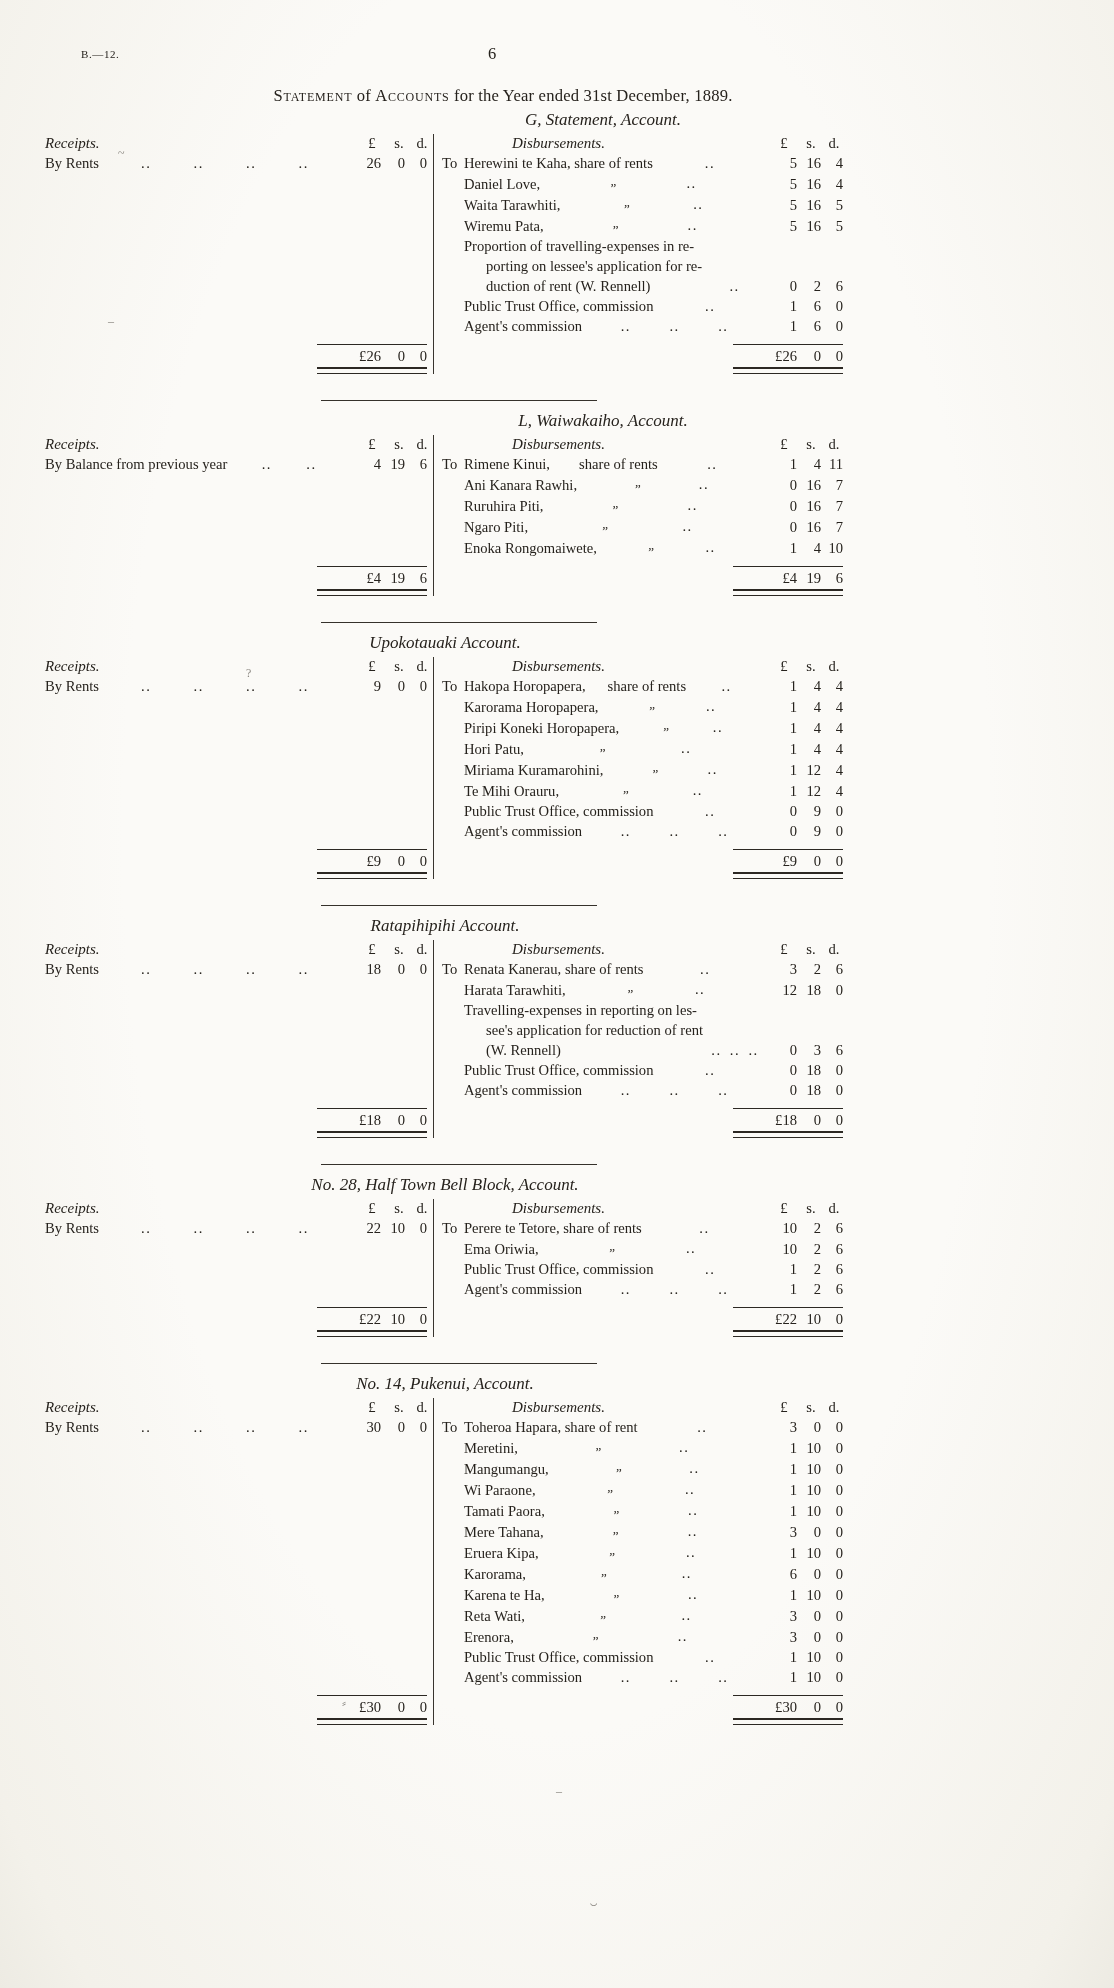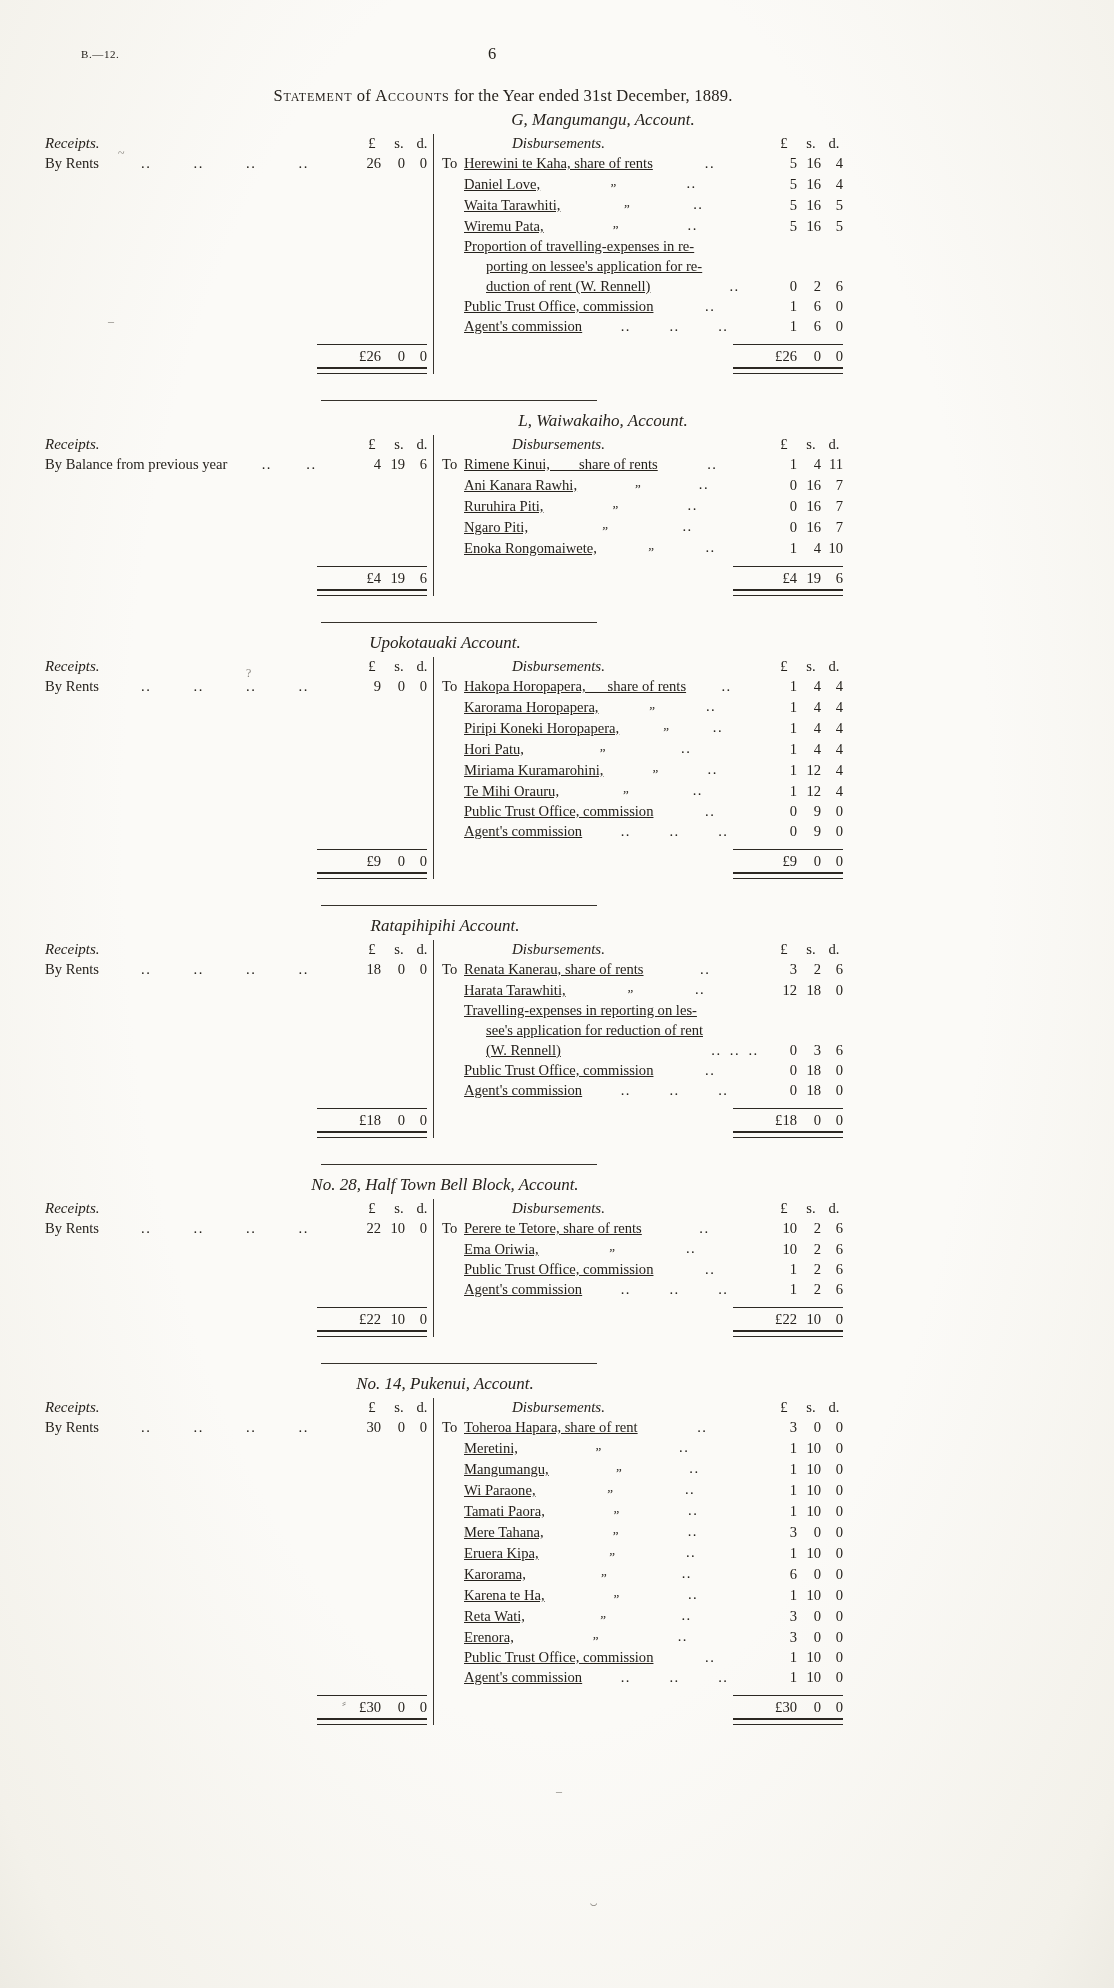--- a/index.html
+++ b/index.html
@@ -22,21 +22,21 @@
   .col-right{flex:1;border-left:1.4px solid #38342e;padding-left:8px;display:flex;flex-direction:column;}
   .hdr{display:flex;align-items:baseline;line-height:19px;}
   .hdr-label{flex:1;text-align:left;font-style:italic;font-size:15px;}
   .col-right .hdr-label{padding-left:70px;}
   .hdr .m{text-align:center;}
   .rows{line-height:20px;}
   .rrow{display:flex;align-items:flex-start;padding-right:6px;min-height:20px;}
   .drow{display:flex;align-items:flex-end;padding-right:2px;min-height:20px;}
   .rlabel{flex:none;white-space:pre;}
   .pre{flex:none;width:22px;white-space:pre;}
-  .dname{flex:none;text-decoration:underline;}
+  .dname{flex:none;}
   .line{display:block;white-space:pre;}
   .cont{padding-left:22px;}
   .mid{flex:1;display:flex;justify-content:space-evenly;align-items:baseline;min-width:8px;}
   .dots{letter-spacing:1.5px;}
   .ditto{font-size:13px;position:relative;top:-3px;}
   .amt{display:inline-flex;flex:none;}
   .m{display:inline-block;text-align:right;}
   .m0{width:30px;}.m1{width:24px;}.m2{width:22px;}
   .total{width:110px;margin-left:auto;margin-top:8px;}
   .col-left .total{margin-top:auto;margin-right:6px;}
@@ -50,21 +50,21 @@
 <body>
 
 <div class="page">
   <div class="doc-ref">B.—12.</div>
   <div class="page-num">6</div>
   <div class="content">
     <h1 class="main-title"><span class="sc">Statement</span><span> of </span><span class="sc">Accounts</span><span> for the Year ended 31st December, 1889.</span></h1>
     <div>
   <div class="section">
 
-    <div class="sec-title">G, Mangumangu, Account.</div>
+    <div class="sec-title">G, Statement, Account.</div>
     <div class="ledger">
       <div class="col-left">
         <div class="hdr">
           <span class="hdr-label">Receipts.</span>
           <span class="amt money-header">
                   <span class="m m0">£</span>
                   <span class="m m1">s.</span>
                   <span class="m m2">d.</span>
                 </span>
         </div>

